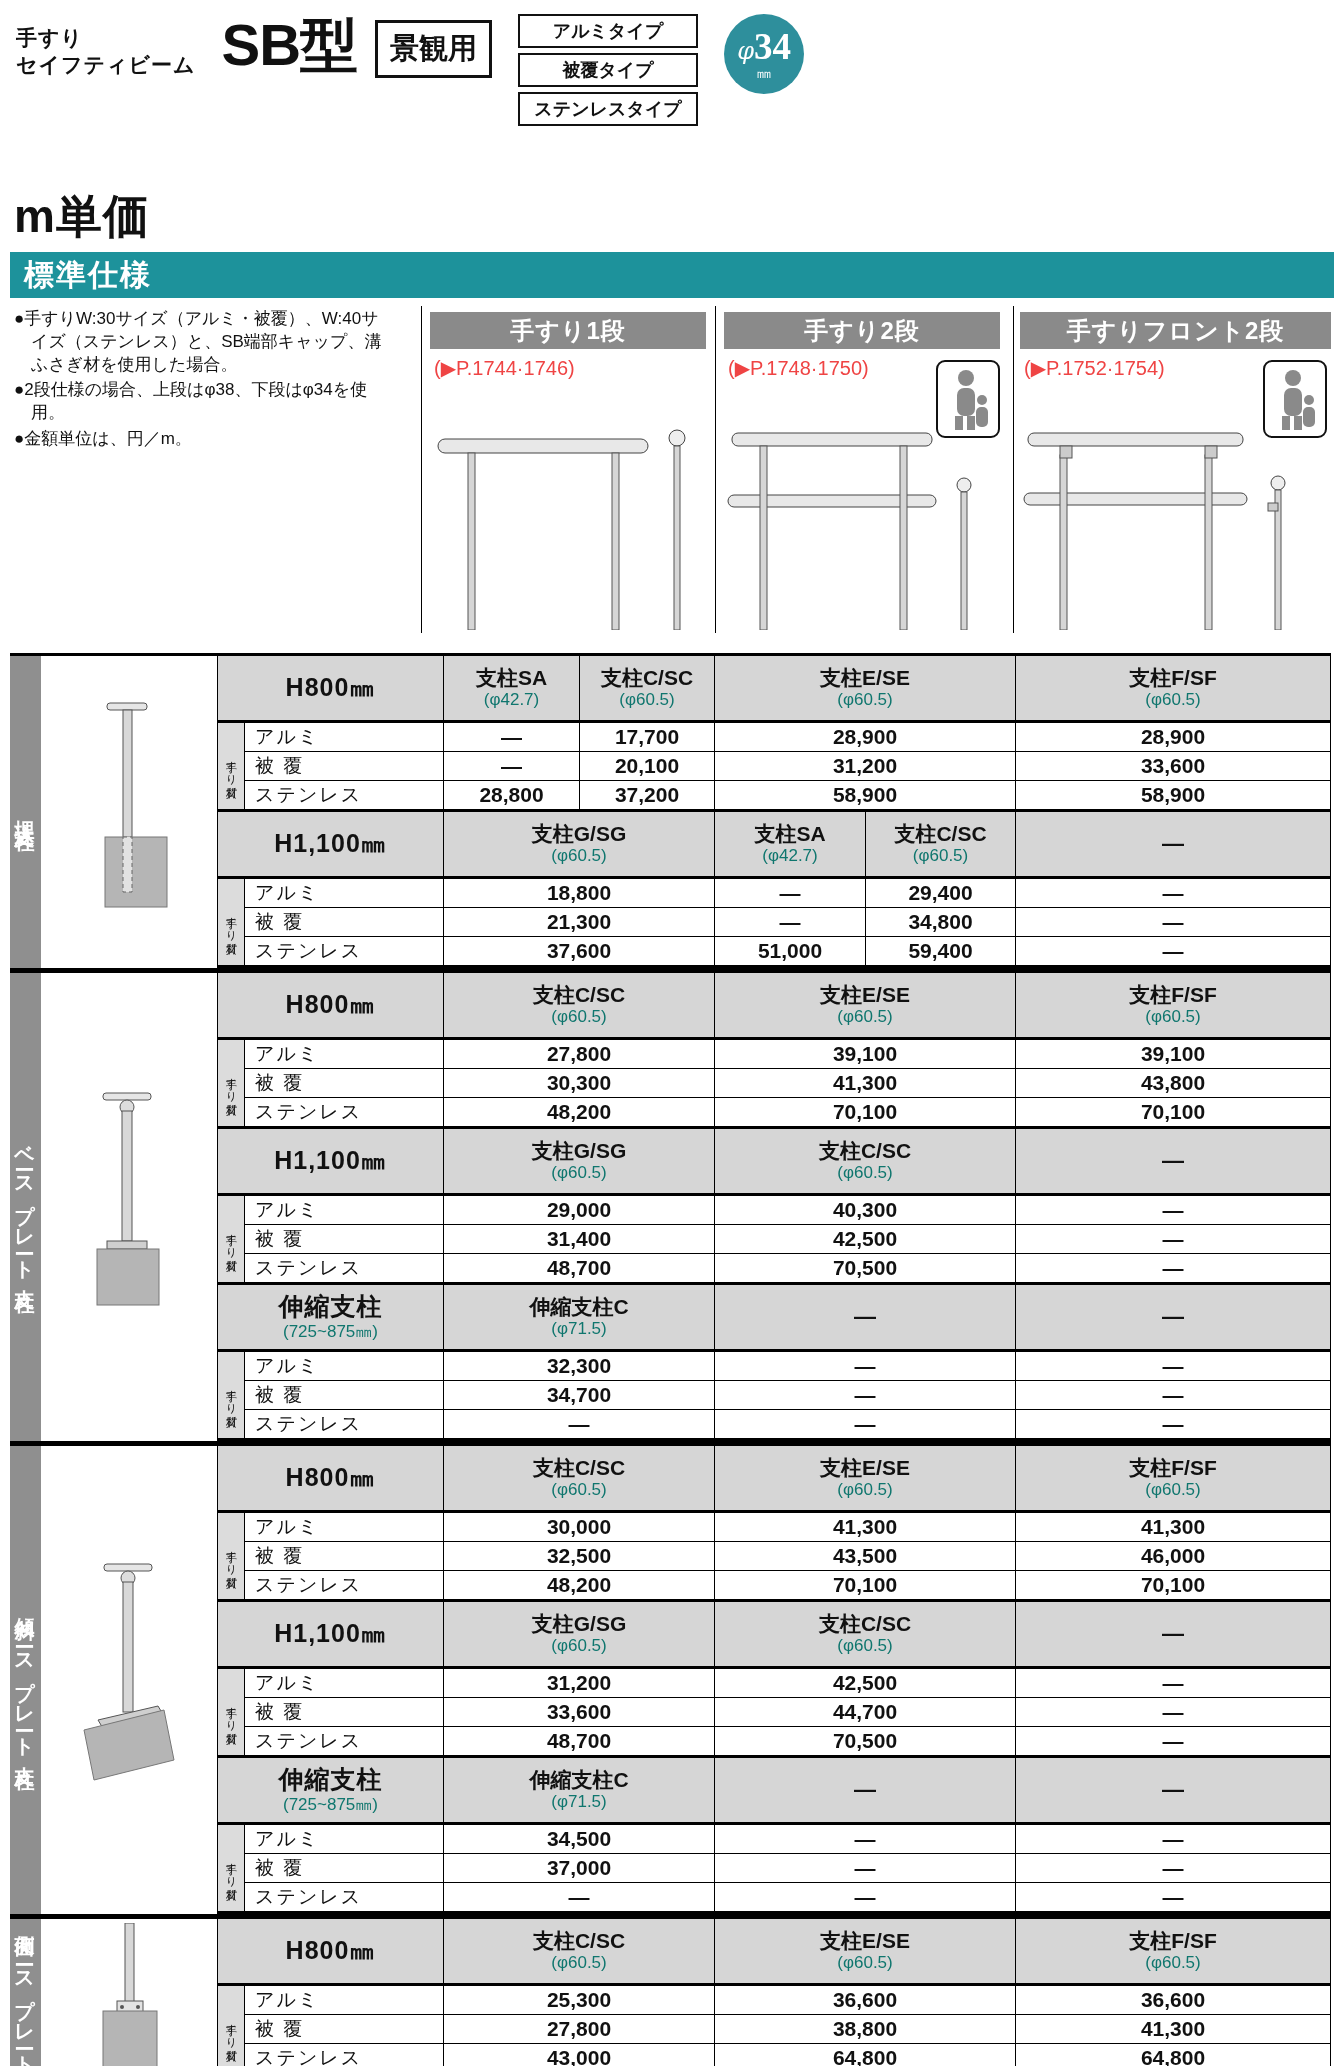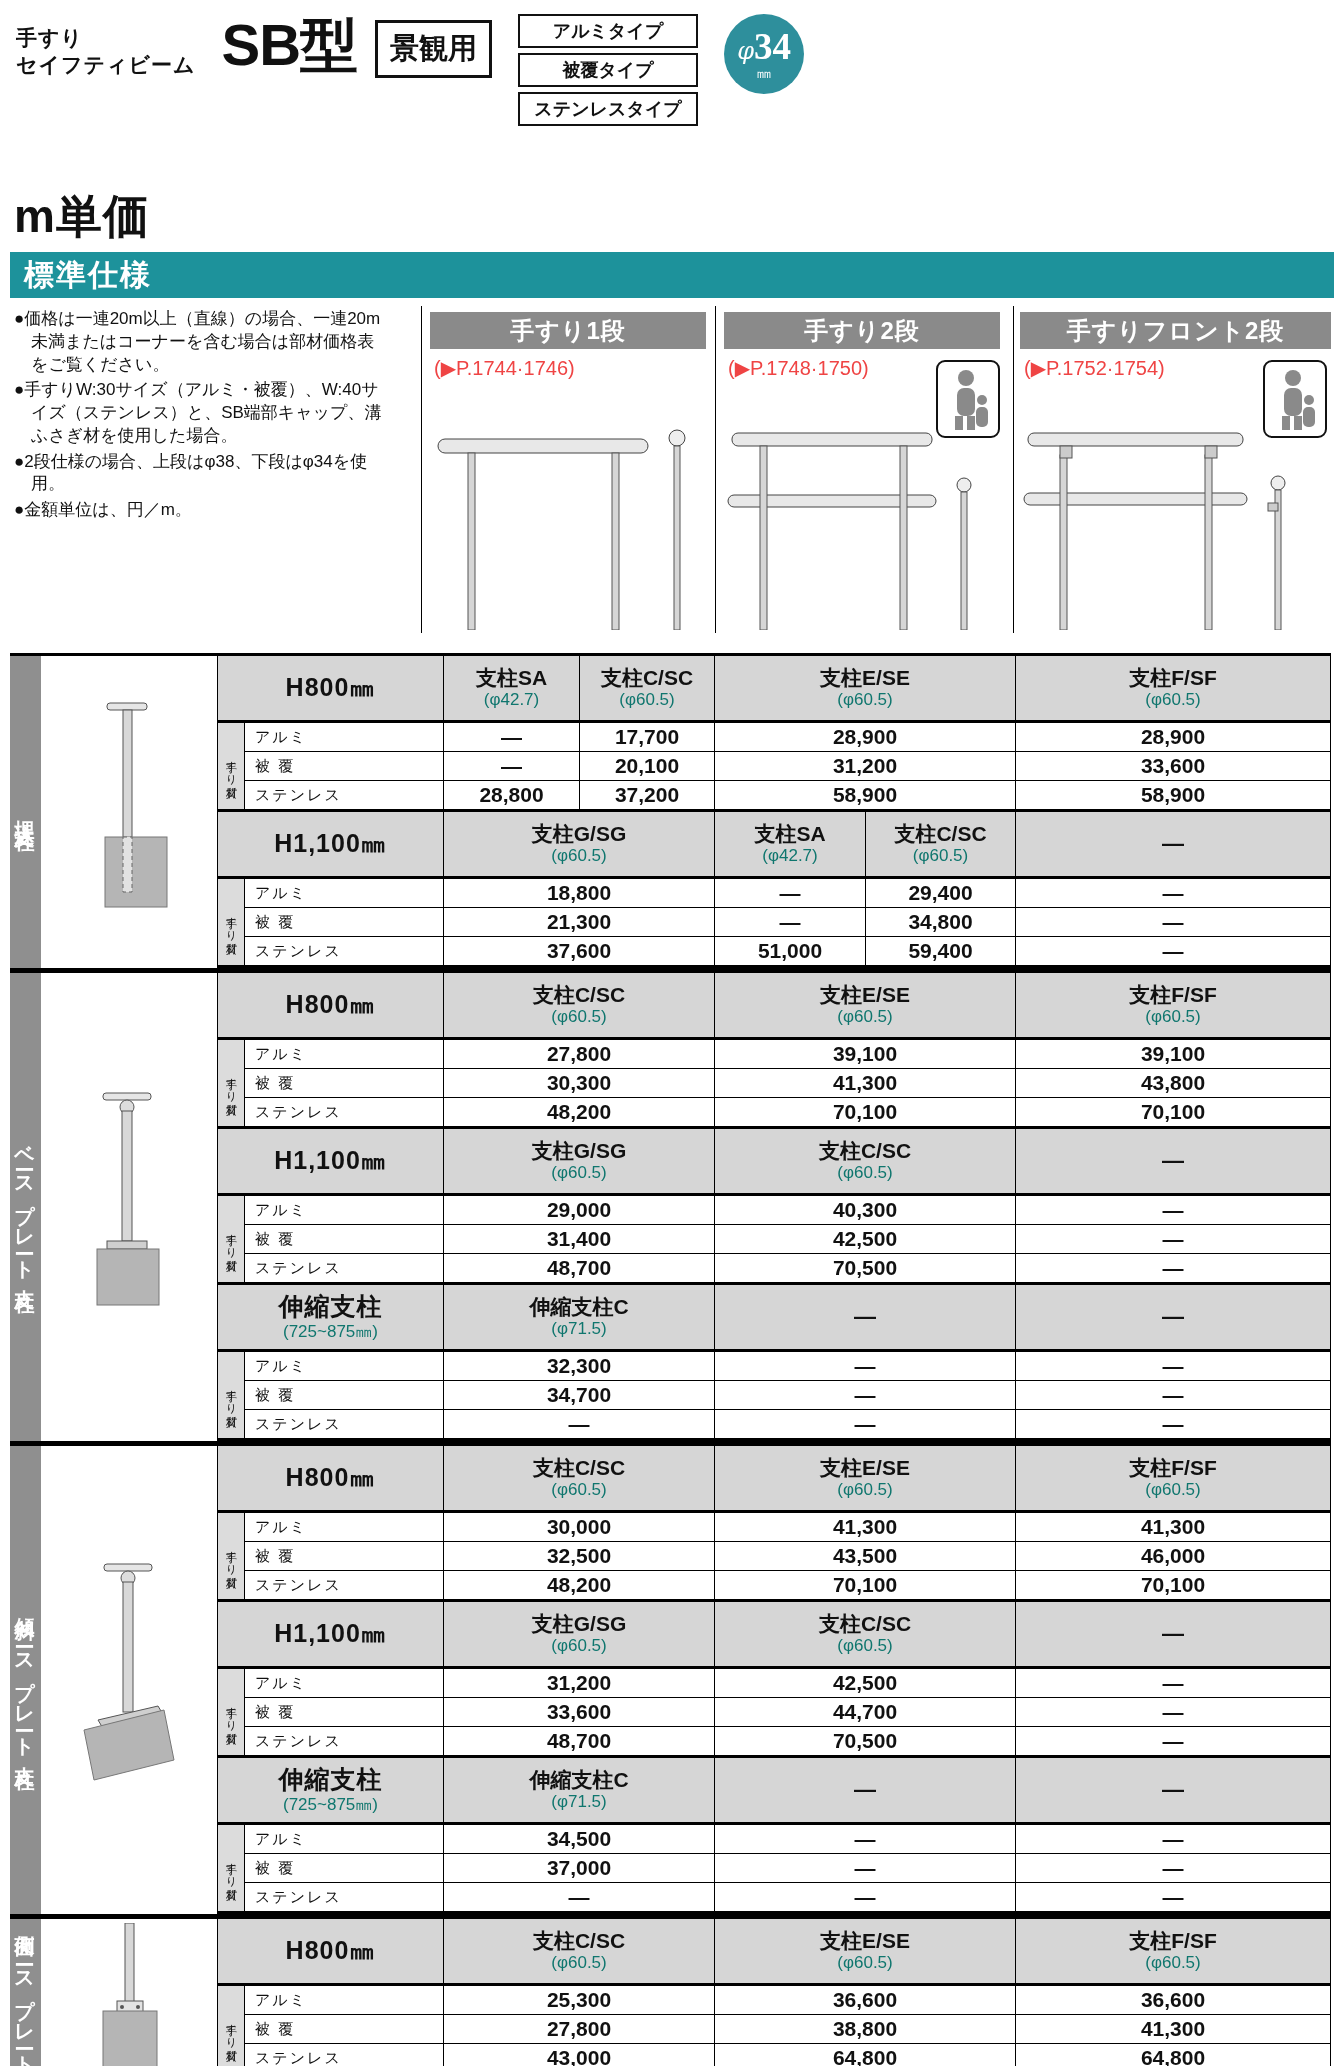--- a/index.html
+++ b/index.html
@@ -57,21 +57,21 @@
 
   .rows{display:flex;border-bottom:3px solid #000;}
   .strip{width:27px;background:#dcdcdc;border-right:1px solid #000;box-sizing:border-box;
          display:flex;align-items:center;justify-content:center;writing-mode:vertical-rl;text-orientation:upright;
          font-size:11px;color:#111;}
   .grid{flex:1;display:flex;flex-direction:column;}
   .d-row{display:flex;height:28px;}
   .d-row + .d-row{border-top:1px solid #000;}
   .d-cell{box-sizing:border-box;border-left:1px solid #000;display:flex;align-items:center;justify-content:center;
           font-size:21px;font-weight:bold;}
-  .d-cell.name{justify-content:flex-start;padding-left:10px;font-weight:normal;font-size:15px;border-left:none;letter-spacing:2px;}
+  .d-cell.name{justify-content:flex-start;padding-left:10px;font-weight:normal;font-size:19px;border-left:none;letter-spacing:2px;}
 
   .w-name{width:198px;} .w-left{width:225px;}
   .w-c1{width:271px;} .w-c1a{width:136px;} .w-c1b{width:135px;}
   .w-c2{width:301px;} .w-c2a{width:151px;} .w-c2b{width:150px;}
   .w-c3{width:315px;}
 </style>
 </head>
 <body>
 
 <div class="page">
@@ -94,21 +94,20 @@
           <span class="num">34</span>
       </div>
       <div class="unit">㎜</div>
     </div>
   </div>
 
   <div class="m-title">m単価</div>
   <div class="banner">標準仕様</div>
 
   <div class="notes">
-      <div class="note">●価格は一連20m以上（直線）の場合、一連20m未満またはコーナーを含む場合は部材価格表をご覧ください。</div>
       <div class="note">●手すりW:30サイズ（アルミ・被覆）、W:40サイズ（ステンレス）と、SB端部キャップ、溝ふさぎ材を使用した場合。</div>
       <div class="note">●2段仕様の場合、上段はφ38、下段はφ34を使用。</div>
       <div class="note">●金額単位は、円／m。</div>
     </div>
 
   <div class="vline" style="left:421px;"></div>
   <div class="vline" style="left:715px;"></div>
   <div class="vline" style="left:1013px;"></div>
 
   <div class="group-bar" style="left:430px;width:276px;">手すり1段</div>

